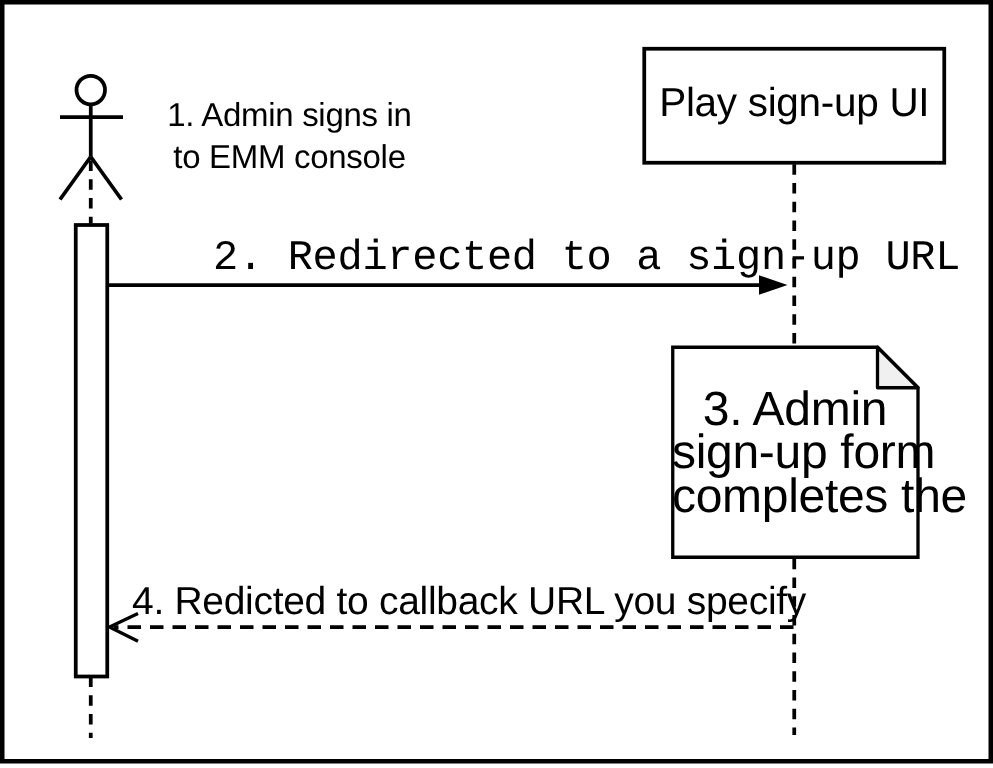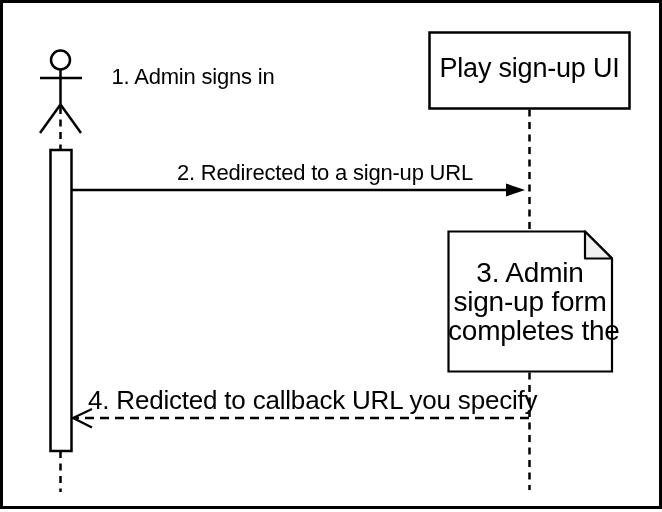--- a/index.html
+++ b/index.html
@@ -45,28 +45,29 @@
     height: 73px;
     display: flex;
     align-items: center;
     justify-content: center;
     font-size: 27px;
   }
   .msg2-label {
     left: 142px;
     top: 161px;
     width: 366px;
-    font-size: 22px;
+    font-size: 28px;
     line-height: 24px;
+    font-family: Liberation Mono, monospace;
   }
   .note-label {
     left: 448px;
     top: 258px;
     width: 164px;
-    font-size: 28px;
+    font-size: 32px;
     line-height: 29px;
   }
   .msg4-label {
     left: 88px;
     top: 388px;
     width: 400px;
     font-size: 26px;
     line-height: 24px;
   }
 </style>
@@ -109,20 +110,21 @@
     </g>
 
     <g>
       <line x1="529" y1="418" x2="76" y2="418" stroke="#000000" stroke-width="2.5" stroke-dasharray="9 6"></line>
       <polyline points="92,409 73,418 92,427.5" fill="none" stroke="#000000" stroke-width="2.2"></polyline>
     </g>
   </svg>
 
   <div class="label step1-label">
     <div>1. Admin signs in</div>
+    <div>to EMM console</div>
   </div>
 
   <div class="label participant-label">
     <span>Play sign-up UI</span>
   </div>
 
   <div class="label msg2-label">
     <span>2. Redirected to a sign-up URL</span>
   </div>
 

